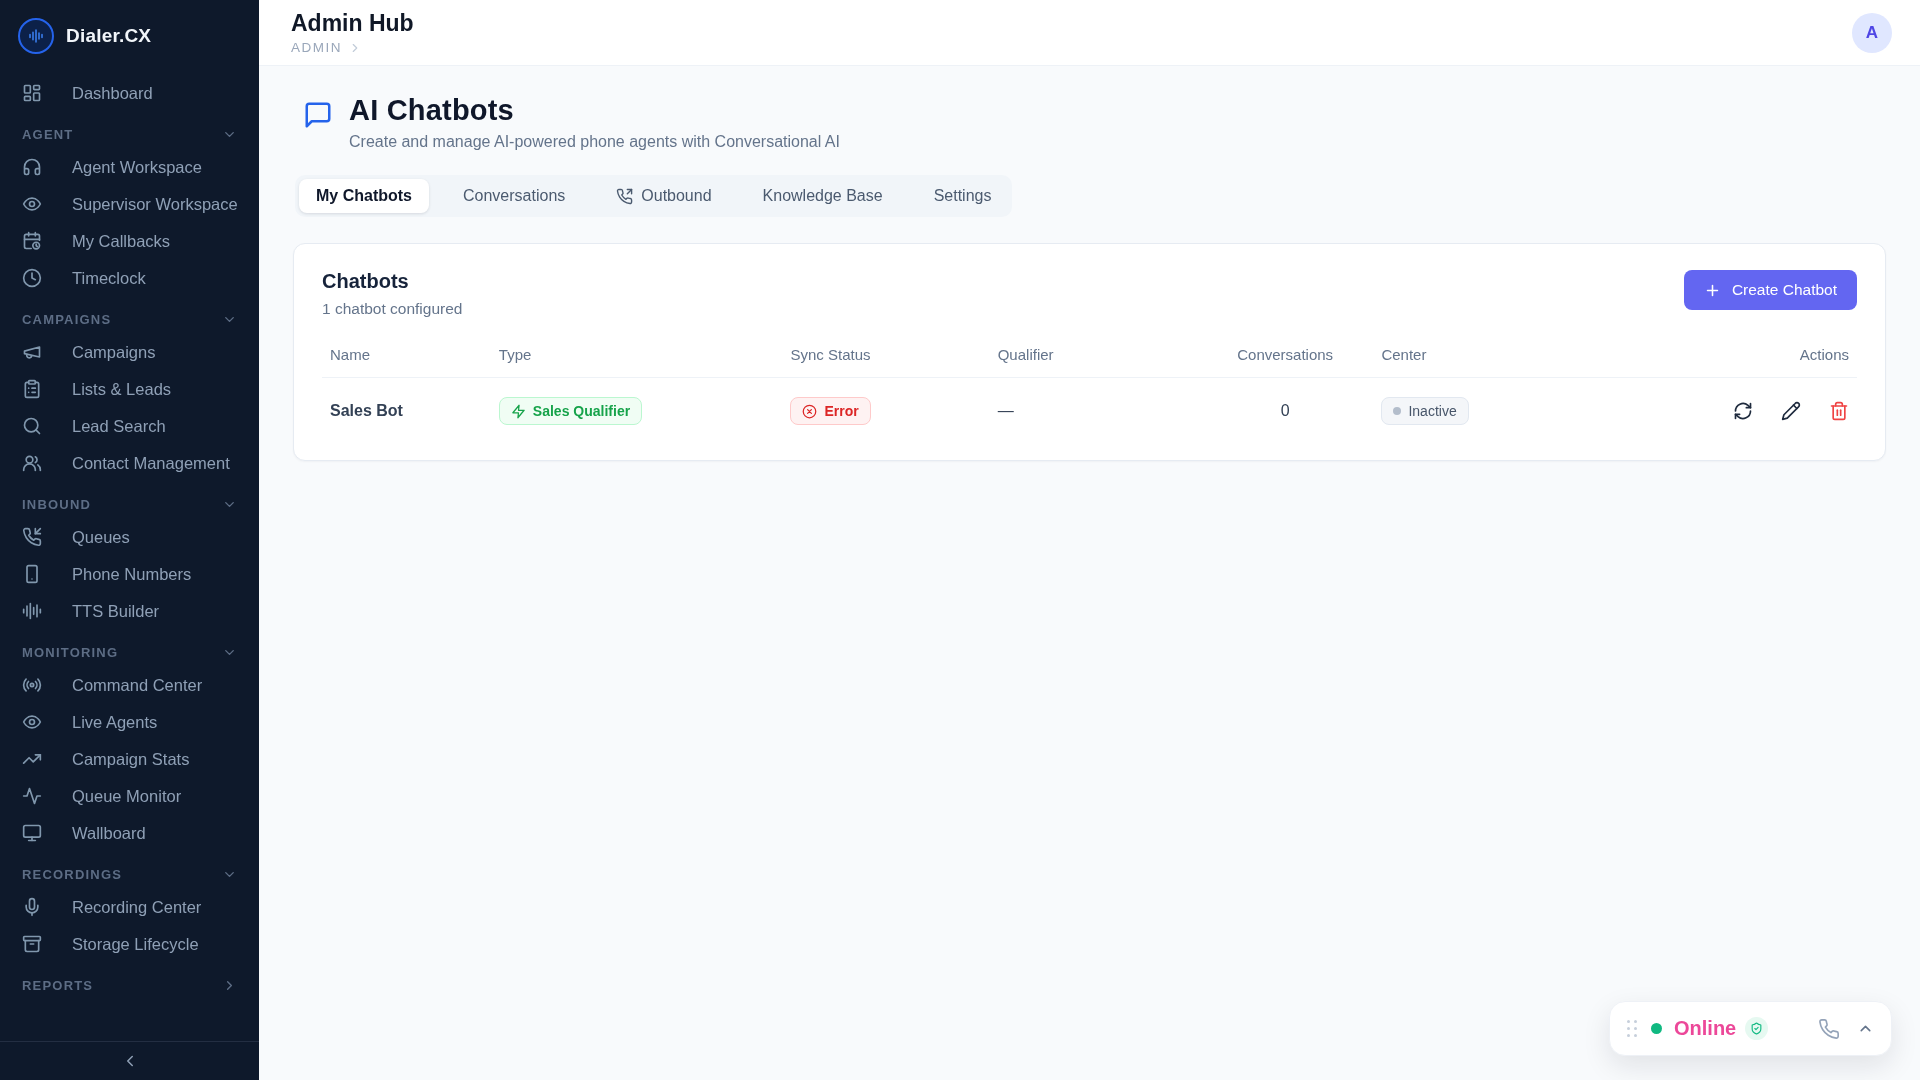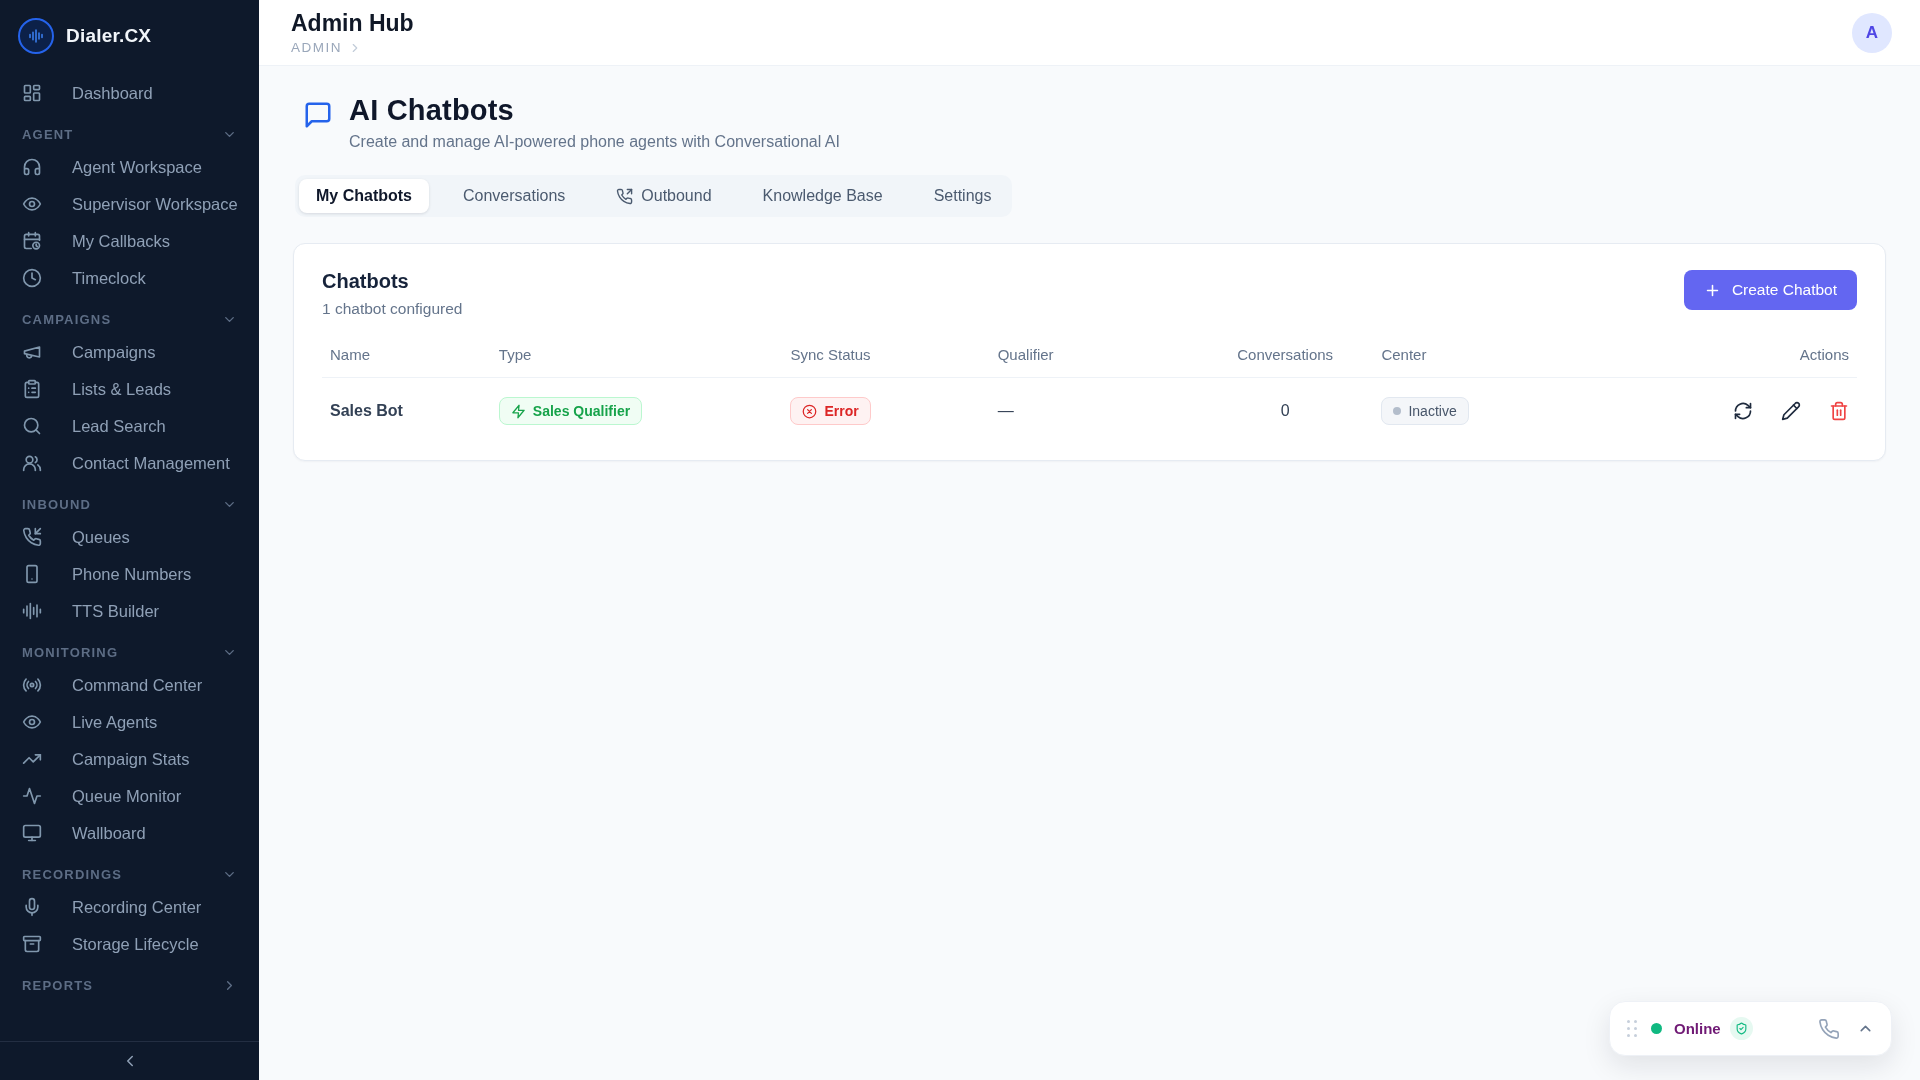--- a/index.html
+++ b/index.html
@@ -68,21 +68,21 @@
   .actions { display:flex; align-items:center; justify-content:flex-end; gap:28px; }
   .act-btn { background:none; border:none; cursor:pointer; padding:0; color:#1f2b3e; }
   .act-btn .ic { width:20px; height:20px; }
   .act-btn.danger { color:#ef4444; }
 
   
   .status-widget { position:fixed; right:28px; bottom:24px; height:55px; width:283px; background:#ffffff; border:1px solid #eef1f6; border-radius:16px; box-shadow:0 10px 28px rgba(15,23,42,.10); display:flex; align-items:center; padding:0 17px; }
   .grip { display:grid; grid-template-columns:repeat(2,4px); grid-auto-rows:4px; gap:3px; margin-right:13px; cursor:grab; }
   .grip i { width:3.4px; height:3.4px; border-radius:50%; background:#c6cfdb; }
   .online-dot { width:11px; height:11px; border-radius:50%; background:#10b981; margin-right:12px; }
-  .online-label { font-size:15px; font-weight:600; color:#701a75; margin-right:9px; }
+  .online-label { font-size:20px; font-weight:600; color:#ec4899; margin-right:9px; }
   .shield-chip { width:23px; height:23px; border-radius:50%; background:#e6f9f1; display:flex; align-items:center; justify-content:center; color:#10b981; }
   .shield-chip .ic { width:13px; height:13px; stroke-width:2.1; }
   .sw-phone { margin-left:auto; color:#94a3b8; background:none; border:none; cursor:pointer; padding:0; }
   .sw-phone .ic { width:22px; height:22px; stroke-width:1.8; }
   .sw-chev { margin-left:17px; color:#64748b; background:none; border:none; cursor:pointer; padding:0; }
   .sw-chev .ic { width:17px; height:17px; stroke-width:2.2; }
 </style>
 </head>
 <body>
 

